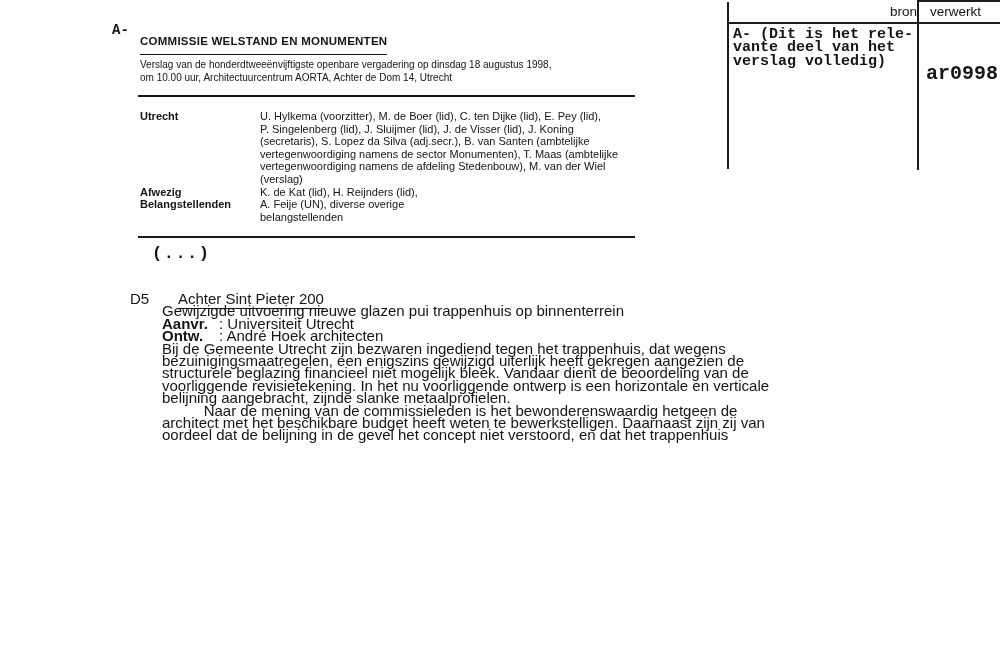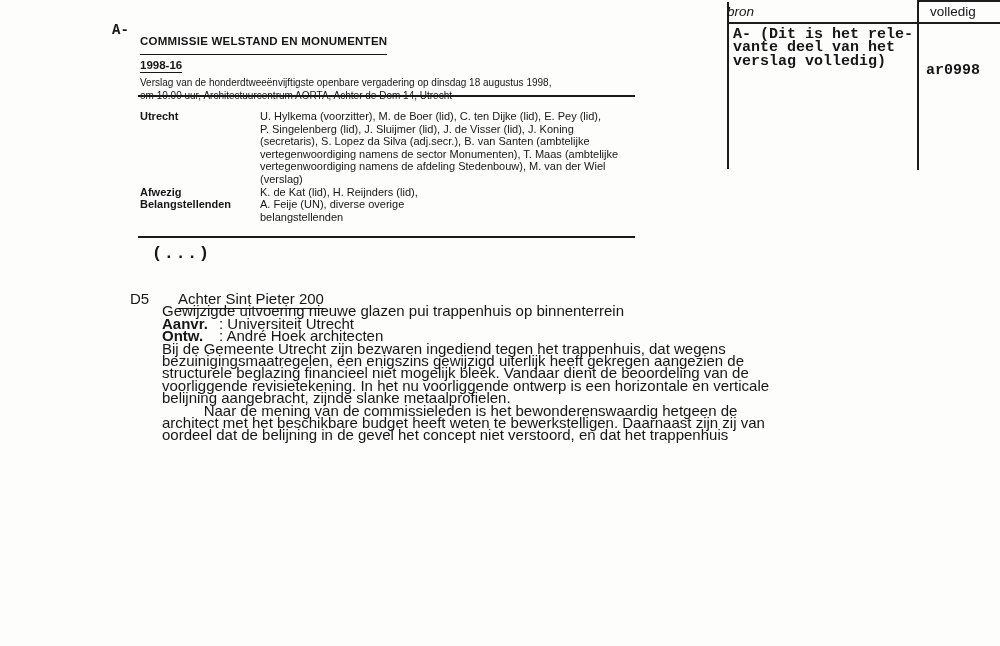--- a/index.html
+++ b/index.html
@@ -16,24 +16,24 @@
   .mono {
     font-family:"Liberation Mono","DejaVu Sans Mono",monospace;
     font-weight:bold;
   }
 
   
   .stamp-vline-left  { left:727px; top:2px;  width:2px; height:167px; background:#1c1c1c; }
   .stamp-vline-mid   { left:917px; top:0;    width:2px; height:170px; background:#1c1c1c; }
   .stamp-top-border  { left:917px; top:0;    width:83px; height:2px;  background:#1c1c1c; }
   .stamp-header-rule { left:727px; top:22px; width:273px; height:2px; background:#1c1c1c; }
-  .stamp-col-bron    { left:727px; top:4px;  width:190px; text-align:left; font-size:13.5px;font-style:italic; }
+  .stamp-col-bron    { left:727px; top:4px;  width:190px; text-align:right; font-size:13.5px; }
   .stamp-col-verwerkt{ left:930px; top:4px;  font-size:13.5px; }
   .stamp-note        { left:733px; top:28px; font-size:15px; line-height:13.4px; white-space:pre; }
-  .stamp-code        { left:926px; top:62px; font-size:15px; }
+  .stamp-code        { left:926px; top:62px; font-size:20px; }
 
   
   .annot { left:112px; top:22px; font-size:14px; }
 
   
   .header-block { left:140px; top:31px; }
   .doc-title {
     display:inline-block; font-size:11.5px; font-weight:bold; letter-spacing:.25px;
     border-bottom:1.5px solid #161616; padding-bottom:7px;
   }
@@ -70,32 +70,31 @@
 <body>
 
 <div class="page">
 
   <div>
     <div class="abs stamp-vline-left"></div>
     <div class="abs stamp-vline-mid"></div>
     <div class="abs stamp-top-border"></div>
     <div class="abs stamp-header-rule"></div>
     <div class="abs stamp-col-bron">bron</div>
-    <div class="abs stamp-col-verwerkt">volledig</div>
+    <div class="abs stamp-col-verwerkt">verwerkt</div>
     <div class="abs stamp-note mono">A- (Dit is het rele-
 vante deel van het
 verslag volledig)</div>
     <div class="abs stamp-code mono">ar0998</div>
   </div>
 
   <div class="abs annot mono">A-</div>
 
   <div class="abs header-block">
     <div><span class="doc-title">COMMISSIE WELSTAND EN MONUMENTEN</span></div>
-    <div><span class="doc-number">1998-16</span></div>
     <div class="doc-subtitle">Verslag van de honderdtweeënvijftigste openbare vergadering op dinsdag 18 augustus 1998,
 om 10.00 uur, Architectuurcentrum AORTA, Achter de Dom 14, Utrecht</div>
   </div>
 
   <div class="abs rule rule-1"></div>
 
   <div class="abs attendance">
     <div class="att-row">
       <div class="att-label">Utrecht</div>
       <div class="att-value">U. Hylkema (voorzitter), M. de Boer (lid), C. ten Dijke (lid), E. Pey (lid),

